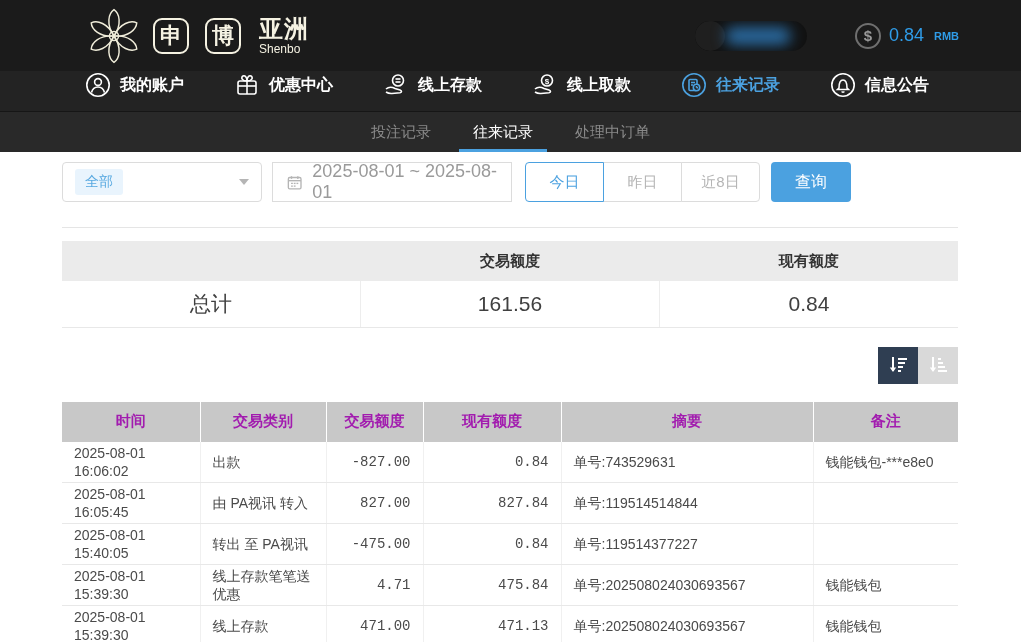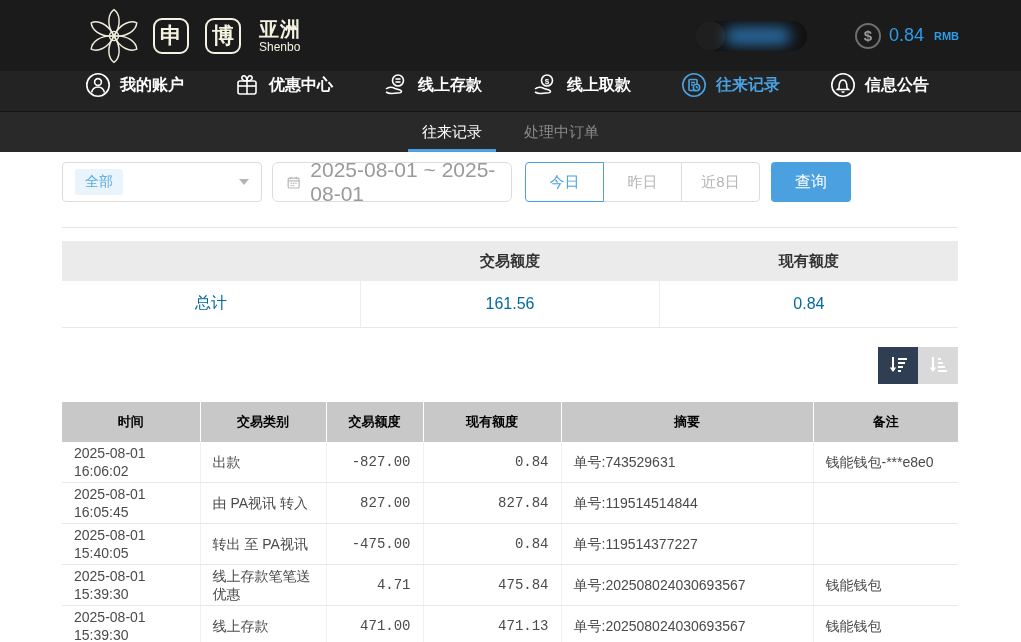--- a/index.html
+++ b/index.html
@@ -8,21 +8,21 @@
 
   
   .top-header { height:71px; background:#1b1b1b; display:flex; align-items:center;
     padding:0 62px 0 85px; justify-content:space-between; }
   .logo { display:flex; align-items:center; gap:10px; }
   .logo-flower { width:58px; height:58px; }
   .logo-box { width:36px; height:36px; border:2px solid #f5f2e2; border-radius:9px;
     color:#f5f2e2; font-size:22px; font-weight:bold; display:flex; align-items:center;
     justify-content:center; margin-right:6px; }
   .logo-region { color:#f5f2e2; line-height:1; margin-left:2px; }
-  .logo-region .cn { font-size:20px; font-weight:bold; letter-spacing:1px; }
+  .logo-region .cn { font-size:24px; font-weight:bold; letter-spacing:1px; }
   .logo-region .en { font-size:12px; margin-top:2px; }
   .header-right { display:flex; align-items:center; gap:48px; }
   .user-pill { position:relative; width:112px; height:30px; border-radius:15px;
     background:#121212; overflow:hidden; }
   .user-pill .avatar-dot { position:absolute; left:0; top:0; width:30px; height:30px;
     border-radius:50%; background:#1f1f1f; }
   .user-pill .blur-text { position:absolute; left:30px; top:6px; width:66px; height:18px;
     border-radius:9px; background:#2a6aa0; filter:blur(7px); }
   .balance { display:flex; align-items:center; gap:8px; }
   .dollar-circle { width:26px; height:26px; border:2px solid #6f6f6f; border-radius:50%;
@@ -53,57 +53,57 @@
   .content { padding:10px 63px 0 62px; }
 
   .filter-row { display:flex; align-items:center; height:40px; }
   .type-select { width:200px; height:40px; border:1px solid #dcdcdc; border-radius:4px;
     display:flex; align-items:center; padding:0 12px; position:relative; cursor:pointer; }
   .type-tag { background:#e9f4fd; color:#57a8e0; font-size:14px; padding:4px 10px;
     border-radius:3px; }
   .caret-down { position:absolute; right:12px; width:0; height:0;
     border-left:5px solid transparent; border-right:5px solid transparent;
     border-top:6px solid #b5b5b5; }
-  .date-range { width:240px; height:40px; border:1px solid #dcdcdc; border-radius:6px;
+  .date-range { width:240px; height:40px; border:1px solid #dcdcdc; border-radius:0;
     display:flex; align-items:center; gap:10px; padding:0 14px; margin-left:10px;
-    color:#9a9a9a; font-size:21px; cursor:pointer; }
+    color:#9a9a9a; font-size:18px; cursor:pointer; }
   .date-range svg { width:17px; height:17px; stroke:#b5b5b5; fill:none; stroke-width:1.5; }
   .segmented { display:flex; margin-left:10px; }
   .seg-btn { width:79px; height:40px; border:1px solid #dcdcdc; background:#fff;
     color:#b5b5b5; font-size:15px; cursor:pointer; margin-left:-1px;
     font-family:inherit; }
   .seg-btn:first-child { margin-left:3px; border-radius:4px 0 0 4px; }
   .seg-btn:last-child { border-radius:0 4px 4px 0; }
   .seg-btn.active { border:1px solid #4ba1e0; color:#4ba1e0; position:relative; z-index:1; }
   .search-btn { width:80px; height:40px; margin-left:11px; background:#4ba1e0;
     border:none; border-radius:4px; color:#fff; font-size:16px; cursor:pointer;
     font-family:inherit; }
 
   .divider { height:1px; background:#e5e5e5; margin-top:25px; }
 
   
   .summary-table { width:100%; border-collapse:collapse; margin-top:13px;
     table-layout:fixed; }
   .summary-table th { height:40px; background:#ebebeb; font-size:15px; color:#333;
     font-weight:bold; text-align:center; }
-  .summary-table td { height:46px; background:#fff; font-size:16px; color:#0369a1;
+  .summary-table td { height:46px; background:#fff; font-size:21px; color:#404040;
     text-align:center; border-bottom:1px solid #e8e8e8; }
   .summary-table td + td { border-left:1px solid #ededed; }
 
   
   .sort-row { display:flex; justify-content:flex-end; margin-top:19px; }
   .sort-btn { width:40px; height:37px; display:flex; align-items:center;
     justify-content:center; cursor:pointer; }
   .sort-btn.desc { background:#2f3e52; }
   .sort-btn.asc { background:#d9d9d9; }
   .sort-btn svg { width:22px; height:22px; stroke:#fff; stroke-width:2; fill:#fff; }
 
   
   .main-table { width:100%; border-collapse:collapse; margin-top:18px; table-layout:fixed; }
-  .main-table th { height:40px; background:#c8c8c8; color:#000000; font-size:13px;
+  .main-table th { height:40px; background:#c8c8c8; color:#a21caf; font-size:15px;
     font-weight:bold; text-align:center; border-right:1px solid #fff; }
   .main-table th:last-child { border-right:none; }
   .main-table td { height:40px; background:#fff; color:#4a4a4a; font-size:14px;
     border-bottom:1px solid #e8e8e8; border-right:1px solid #f0f0f0;
     padding:2px 12px; line-height:18px; }
   .main-table td:last-child { border-right:none; }
   .main-table td.num { text-align:right;font-family:Liberation Mono, monospace; }
   .col-time   { width:138px; }
   .col-type   { width:126px; }
   .col-amount { width:97px;  }
@@ -200,20 +200,23 @@
     <svg viewBox="0 0 26 26">
       <circle cx="13" cy="13" r="11.2"></circle>
       <path d="M9 16 C9 11 9.5 8 13 8 C16.5 8 17 11 17 16 L18.5 17.5 L7.5 17.5 Z"></path>
       <path d="M11.7 19.5 C12 20.3 14 20.3 14.3 19.5"></path>
     </svg>
     <span>信息公告</span>
   </div>
 </div>
 
 <div class="subtab-bar">
+  <div class="subtab">
+    <span>投注记录</span>
+  </div>
   <div class="subtab active">
     <span>往来记录</span>
   </div>
   <div class="subtab">
     <span>处理中订单</span>
   </div>
 </div>
 
 <div class="content">
 

